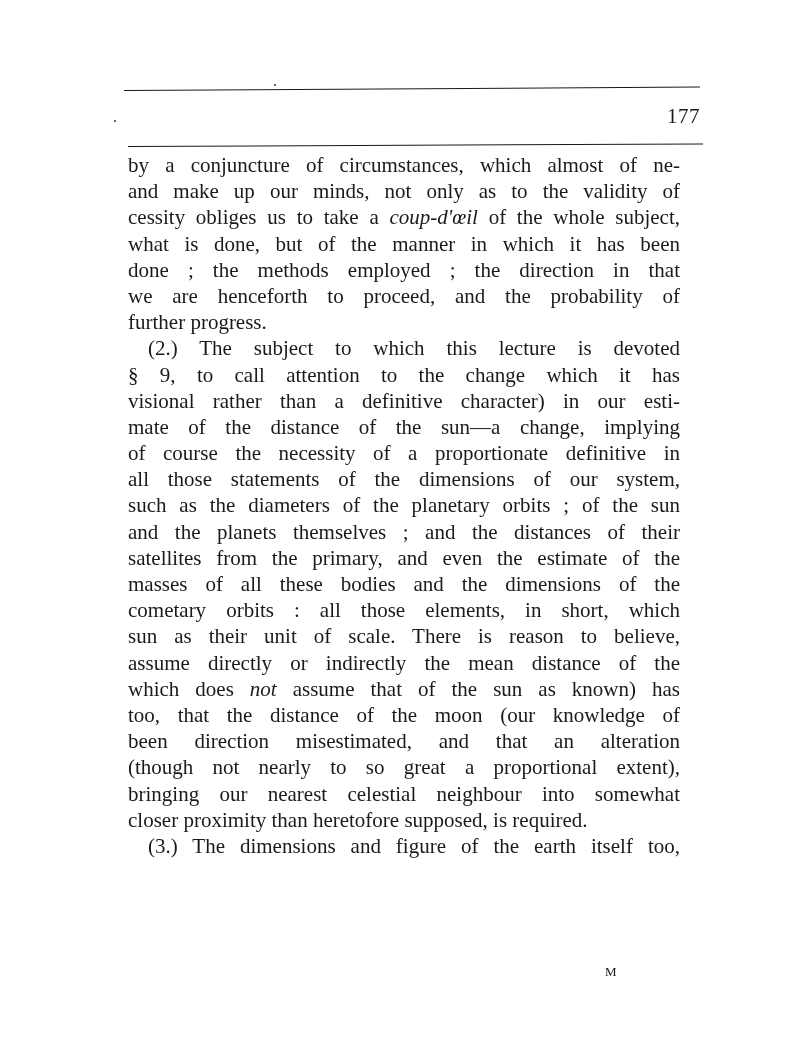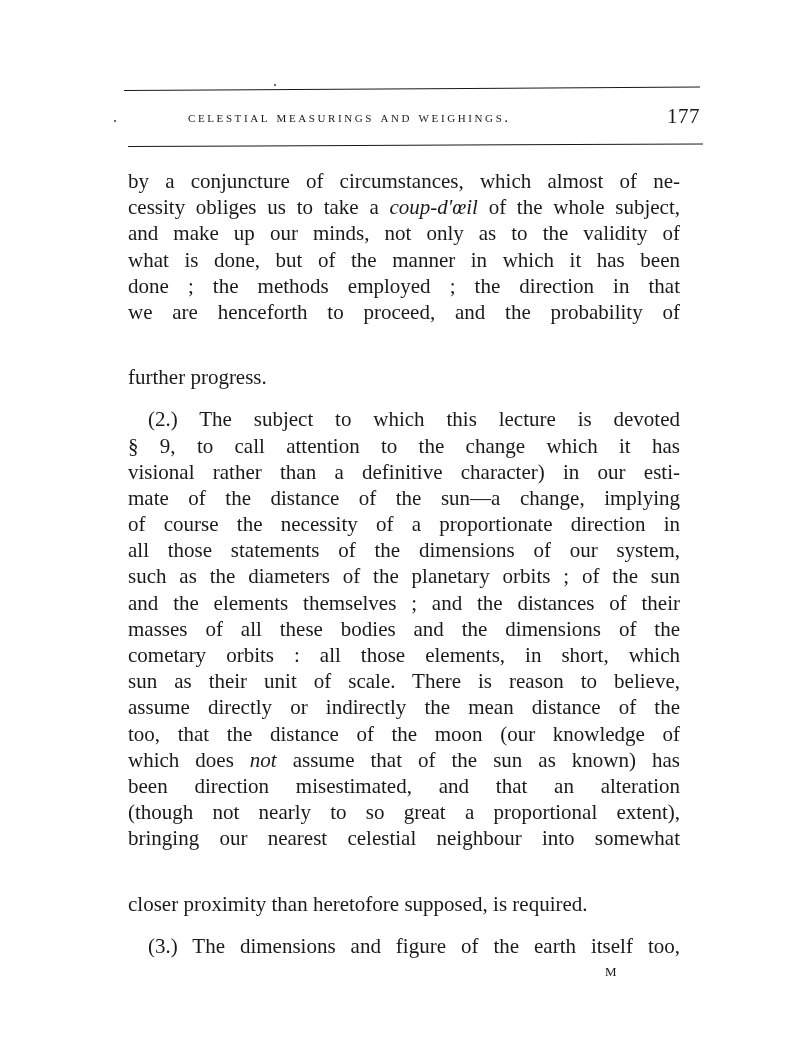--- a/index.html
+++ b/index.html
@@ -4,63 +4,63 @@
   <style>
     html, body { margin: 0; padding: 0; background: #ffffff; }
     body { width: 800px; height: 1050px; position: relative; overflow: hidden; font-family: "DejaVu Serif", "Liberation Serif", serif; color: #1a1a1a; }
     .rule { position: absolute; height: 0; border-top: 1.6px solid #1a1a1a; }
     .rule-top { left: 124px; width: 576px; top: 90px; transform: rotate(-0.35deg); transform-origin: left; }
     .rule-bottom { left: 128px; width: 575px; top: 146px; transform: rotate(-0.25deg); transform-origin: left; }
     .dot { position: absolute; width: 2px; height: 2px; background: #333; border-radius: 50%; }
     .header { position: absolute; top: 106px; left: 188px; width: 512px; height: 28px; }
     .running-head { position: absolute; left: 0; top: 2px; font-family: "Liberation Serif", serif; font-size: 15.5px; letter-spacing: 2.6px; font-variant: small-caps; text-transform: lowercase; }
     .page-number { position: absolute; right: 0; top: -2px; font-family: "Liberation Serif", serif; font-size: 21px; letter-spacing: 0.5px; }
-    .body-text { position: absolute; left: 128px; top: 168px; width: 552px; }
+    .body-text { position: absolute; left: 128px; top: 152px; width: 552px; }
     .line { display: block; height: 26.2px; line-height: 26.2px; font-family: "Liberation Serif", serif; font-size: 21px; text-align: justify; text-align-last: justify; white-space: nowrap; word-spacing: 0; }
-    .line.last { text-align-last: left; margin-top: 39px; }
-    .line.indent { padding-left: 20px; margin-top: 16px; }
+    .line.last { text-align-last: left; }
+    .line.indent { padding-left: 20px; }
     .line .it { font-style: italic; }
     .signature { position: absolute; left: 605px; top: 964px; font-family: "Liberation Serif", serif; font-size: 13px; letter-spacing: 0.5px; }
   </style>
 </head>
 <body>
 
 <div class="rule rule-top"></div>
 <div class="dot" style="left:274px; top:84px;"></div>
 <div class="dot" style="left:114px; top:120px;"></div>
 
 <div class="header">
-  <span class="running-head">Celestial Measurings and Weighings.</span>
   <span class="page-number">177</span>
 </div>
 
 <div class="rule rule-bottom"></div>
 
 <div class="body-text">
   <span class="line">by a conjuncture of circumstances, which almost of ne-</span>
+  <span class="line">and make up our minds, not only as to the validity of</span>
   <span class="line"><span>cessity obliges us to take a </span><span class="it">coup-d'œil</span><span> of the whole subject,</span></span>
-  <span class="line">and make up our minds, not only as to the validity of</span>
   <span class="line">what is done, but of the manner in which it has been</span>
   <span class="line">done ; the methods employed ; the direction in that</span>
   <span class="line">we are henceforth to proceed, and the probability of</span>
   <span class="line last">further progress.</span>
   <span class="line indent">(2.) The subject to which this lecture is devoted</span>
   <span class="line">§ 9, to call attention to the change which it has</span>
   <span class="line">visional rather than a definitive character) in our esti-</span>
   <span class="line">mate of the distance of the sun—a change, implying</span>
-  <span class="line">of course the necessity of a proportionate direction in</span>
+  <span class="line">of course the necessity of a proportionate definitive in</span>
   <span class="line">all those statements of the dimensions of our system,</span>
   <span class="line">such as the diameters of the planetary orbits ; of the sun</span>
-  <span class="line">and the elements themselves ; and the distances of their</span>
+  <span class="line">and the planets themselves ; and the distances of their</span>
+  <span class="line">satellites from the primary, and even the estimate of the</span>
   <span class="line">masses of all these bodies and the dimensions of the</span>
   <span class="line">cometary orbits : all those elements, in short, which</span>
   <span class="line">sun as their unit of scale. There is reason to believe,</span>
   <span class="line">assume directly or indirectly the mean distance of the</span>
+  <span class="line"><span>which does </span><span class="it">not</span><span> assume that of the sun as known) has</span></span>
   <span class="line">too, that the distance of the moon (our knowledge of</span>
-  <span class="line"><span>which does </span><span class="it">not</span><span> assume that of the sun as known) has</span></span>
   <span class="line">been direction misestimated, and that an alteration</span>
   <span class="line">(though not nearly to so great a proportional extent),</span>
   <span class="line">bringing our nearest celestial neighbour into somewhat</span>
   <span class="line last">closer proximity than heretofore supposed, is required.</span>
   <span class="line indent">(3.) The dimensions and figure of the earth itself too,</span>
 </div>
 
 <div class="signature">M</div>
 
 </body></html>

